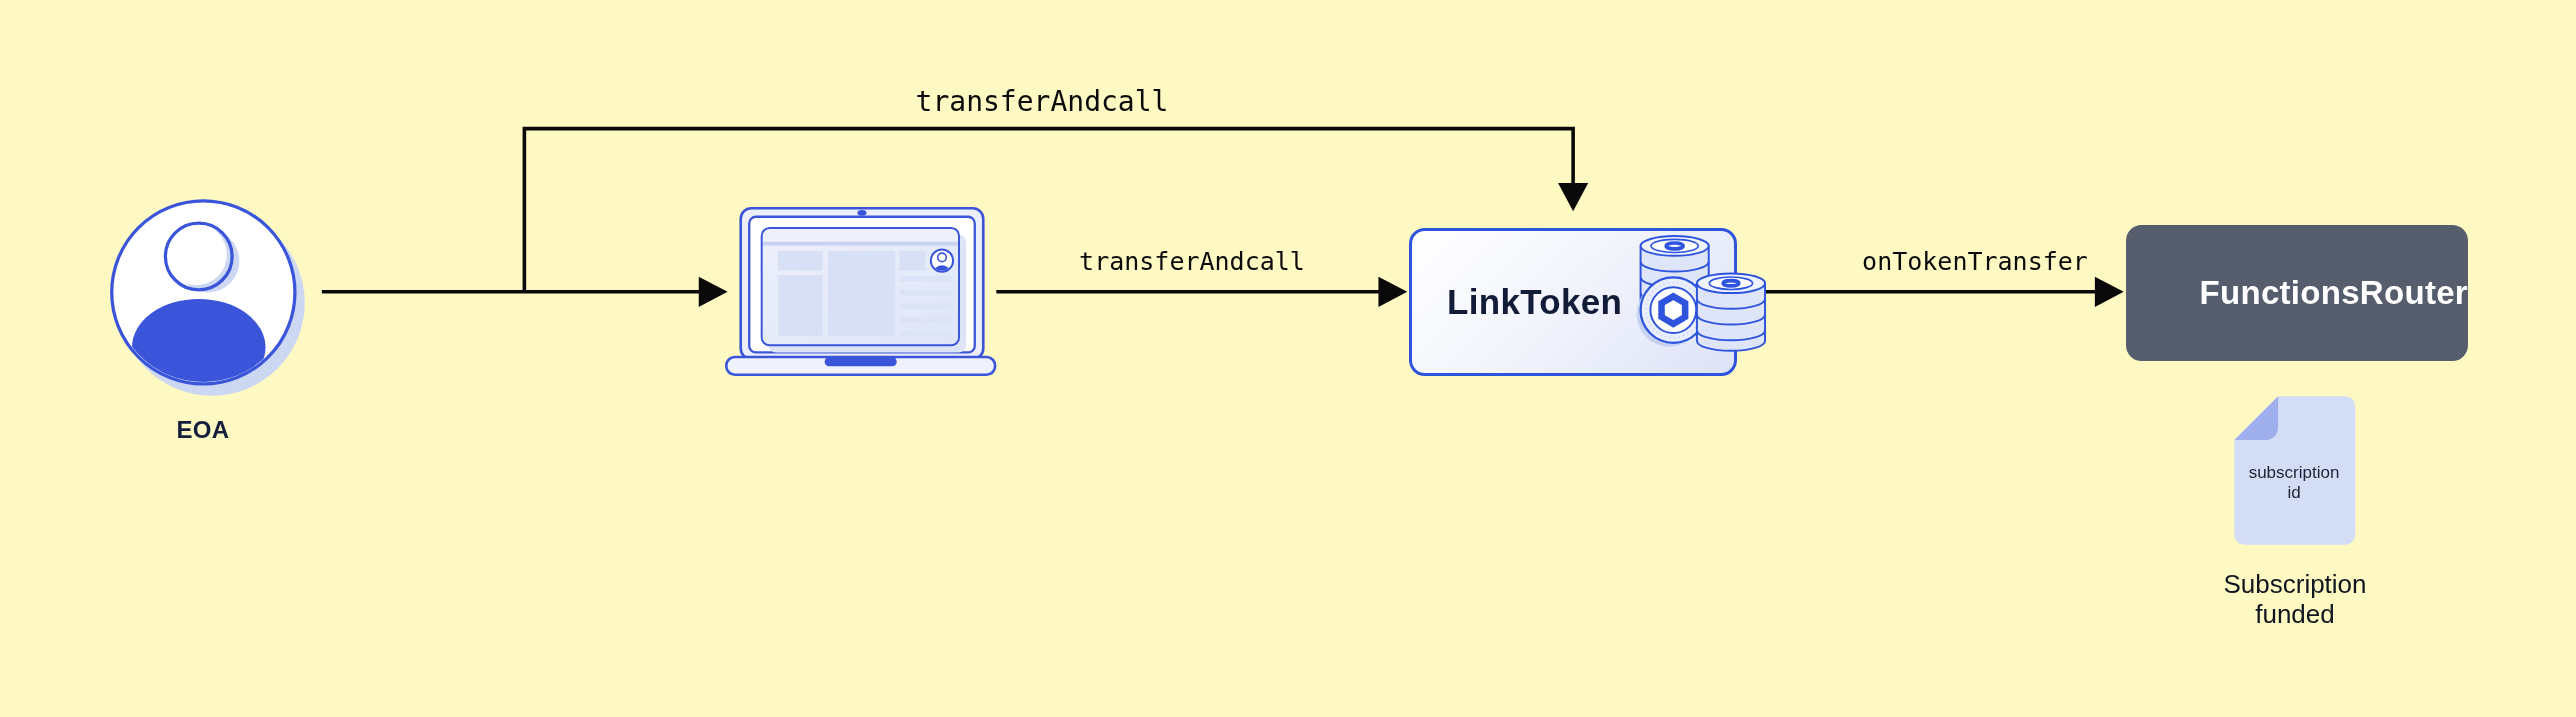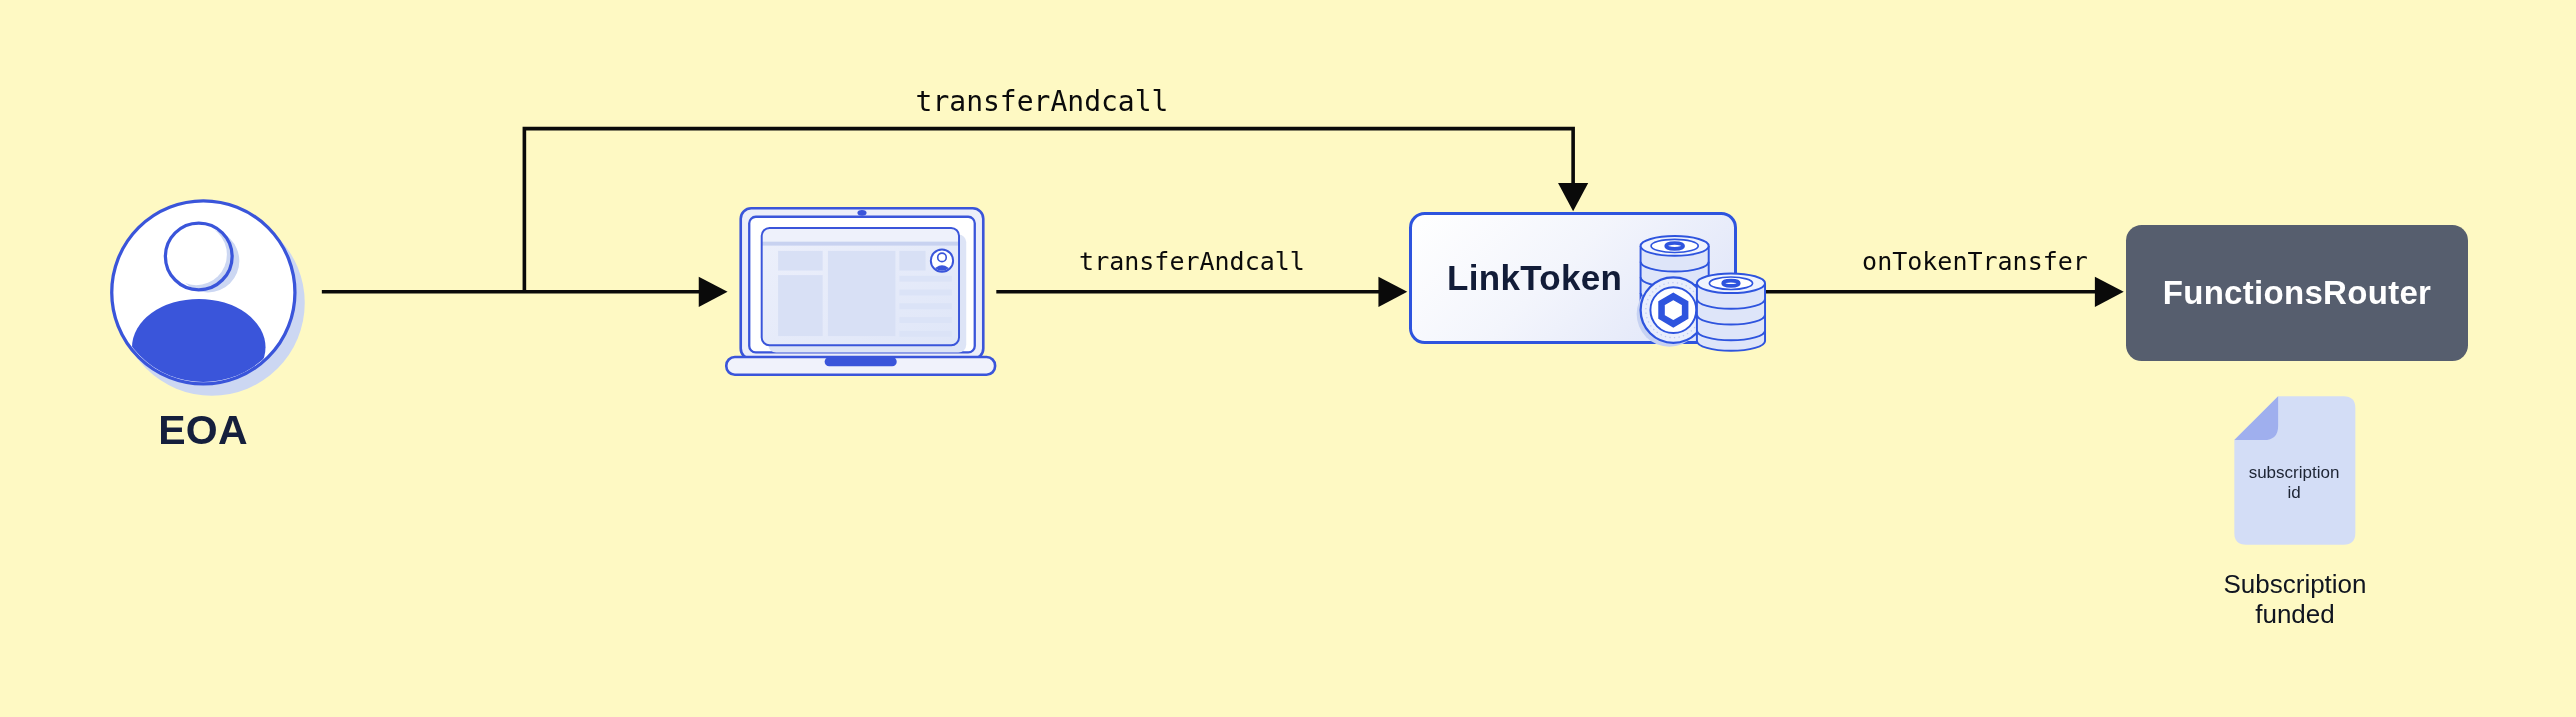--- a/index.html
+++ b/index.html
@@ -10,49 +10,49 @@
     font-family:"Liberation Sans",sans-serif;
     overflow:hidden;
     padding-left:27px;
   }
   #connectors{position:absolute;left:0;top:0;z-index:1;}
   .icon-svg{position:absolute;z-index:2;}
   .node-label{
     position:absolute;z-index:3;
     transform:translateX(-50%);
     font-weight:700;color:#151F3C;
-    font-size:41px;line-height:34px;white-space:nowrap;
+    font-size:24px;line-height:34px;white-space:nowrap;
     letter-spacing:0.3px;
   }
   .mono-label{
     position:absolute;z-index:3;
     transform:translateX(-50%);
     font-family:"DejaVu Sans Mono",monospace;
     color:#0B0B0B;white-space:nowrap;
   }
   .mono-lg{font-size:28px;line-height:30px;}
   .mono-md{font-size:25px;line-height:27px;}
   .lt-box{
     position:absolute;z-index:2;
-    left:1409px;top:212px;width:328px;height:132px;
+    left:1409px;top:228px;width:328px;height:148px;
     box-sizing:border-box;
     border:3.3px solid #2E54DE;border-radius:15.7px;
     background:linear-gradient(135deg,#ffffff 0%,#f3f5fc 45%,#dde3f8 100%);
     display:flex;align-items:center;
   }
   .lt-box span{
     margin-left:35px;
     font-weight:700;font-size:35px;color:#121C38;letter-spacing:0.3px;
   }
   .fr-box{
     position:absolute;z-index:2;
     left:2126px;top:225px;width:342px;height:136px;
     box-sizing:border-box;border-radius:15.7px;
     background:#565E6E;
-    display:flex;align-items:center;justify-content:center;
+    display:flex;align-items:center;justify-content:flex-end;
   }
   .fr-box span{
     font-weight:700;font-size:33px;color:#ffffff;letter-spacing:0.3px;
   }
   .doc-text{
     position:absolute;z-index:3;
     left:2294px;top:463px;transform:translateX(-50%);
     text-align:center;font-size:17px;line-height:20.3px;color:#1D2433;
   }
   .doc-caption{

